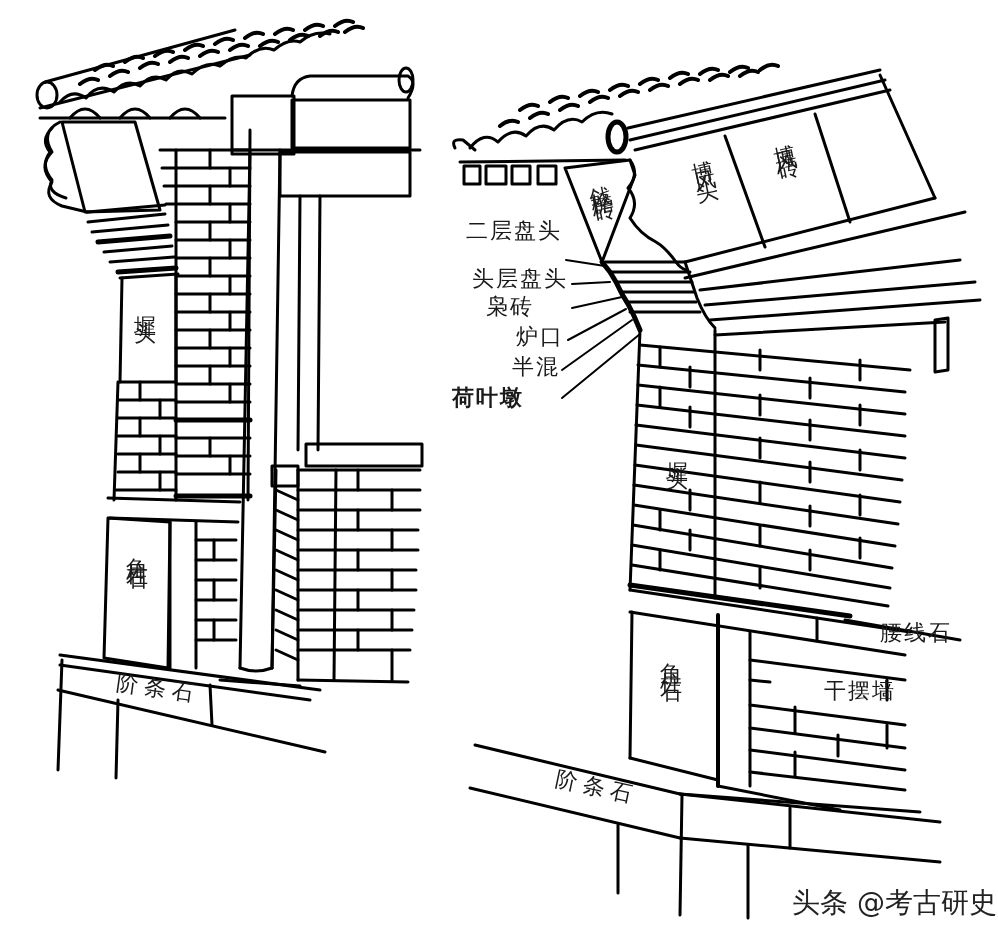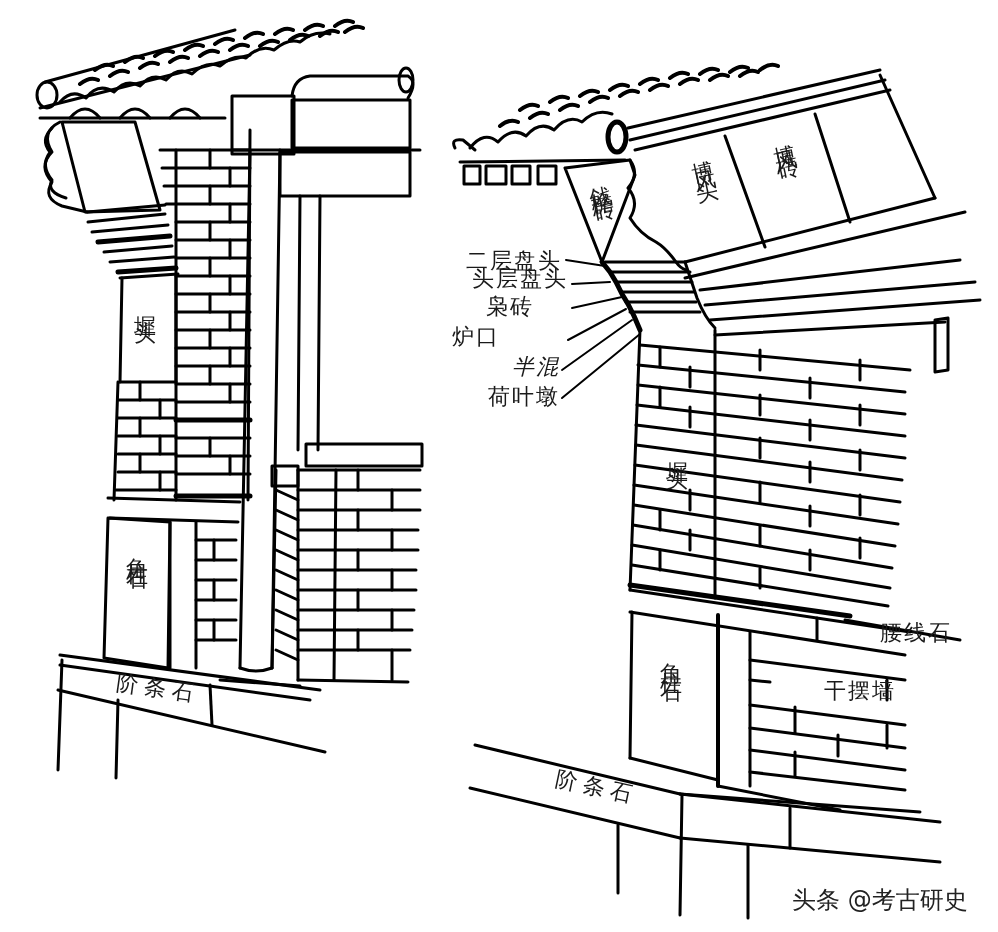--- a/index.html
+++ b/index.html
@@ -1,21 +1,21 @@
 <!DOCTYPE html>
 <html><head>
 <meta charset="utf-8">
 <style>
   html, body { margin: 0; padding: 0; background: #ffffff; }
   body { width: 998px; height: 932px; position: relative; overflow: hidden; font-family: "DejaVu Serif", serif; }
   #canvas { position: absolute; left: 0; top: 0; width: 998px; height: 932px; }
   .lbl { position: absolute; color: #1a1a1a; font-family: "DejaVu Serif", serif; font-size: 22px; line-height: 1; white-space: nowrap; }
   .vert { writing-mode: vertical-rl; text-orientation: upright; letter-spacing: 6px; }
   .rot { transform-origin: left top; }
-  .wm { position: absolute; font-family: "DejaVu Sans", sans-serif; font-size: 24px; color: #222; white-space: nowrap; }
+  .wm { position: absolute; font-family: "DejaVu Sans", sans-serif; font-size: 28px; color: #222; white-space: nowrap; }
   svg line, svg polyline, svg path, svg rect, svg polygon, svg ellipse, svg circle { stroke: #000; fill: none; stroke-linecap: round; stroke-linejoin: round; }
 </style>
 </head>
 <body>
 
 <svg id="canvas" viewBox="0 0 998 932" xmlns="http://www.w3.org/2000/svg">
 
   <g stroke-width="3">
 
     <g>
@@ -329,20 +329,20 @@
 
 <div class="lbl vert rot" style="left:584px; top:172px; transform: rotate(-12deg);">戗檐砖</div>
 <div class="lbl vert rot" style="left:686px; top:146px; transform: rotate(-12deg); letter-spacing:10px;">博风头</div>
 <div class="lbl vert rot" style="left:768px; top:130px; transform: rotate(-12deg); letter-spacing:6px;">博风砖</div>
 <div class="lbl vert" style="left:666px; top:444px;">墀头</div>
 <div class="lbl vert" style="left:660px; top:645px; letter-spacing:10px;">角柱石</div>
 <div class="lbl" style="left:880px; top:622px; letter-spacing:2px;">腰线石</div>
 <div class="lbl" style="left:824px; top:680px; letter-spacing:2px;">干摆墙</div>
 <div class="lbl rot" style="left:558px; top:768px; transform: rotate(12deg); letter-spacing:6px;">阶条石</div>
 
-<div class="lbl" style="left:452px; top:250px; width:110px; text-align:right; letter-spacing:2px;">二层盘头</div>
+<div class="lbl" style="left:452px; top:220px; width:110px; text-align:right; letter-spacing:2px;">二层盘头</div>
 <div class="lbl" style="left:452px; top:268px; width:116px; text-align:right; letter-spacing:2px;">头层盘头</div>
 <div class="lbl" style="left:452px; top:296px; width:116px; text-align:center; letter-spacing:2px;">枭砖</div>
-<div class="lbl" style="left:452px; top:326px; width:112px; text-align:left; letter-spacing:2px;">炉口</div>
-<div class="lbl" style="left:452px; top:356px; width:108px; text-align:right; letter-spacing:2px;font-style:italic;">半混</div>
-<div class="lbl" style="left:452px; top:386px; width:108px; text-align:right; letter-spacing:2px;">荷叶墩</div>
+<div class="lbl" style="left:452px; top:326px; width:112px; text-align:right; letter-spacing:2px;">炉口</div>
+<div class="lbl" style="left:452px; top:356px; width:108px; text-align:right; letter-spacing:2px;">半混</div>
+<div class="lbl" style="left:452px; top:386px; width:108px; text-align:left; letter-spacing:2px;font-weight:bold;">荷叶墩</div>
 
 <div class="wm" style="left:792px; top:884px;">头条 @考古研史</div>
 
 </body></html>

